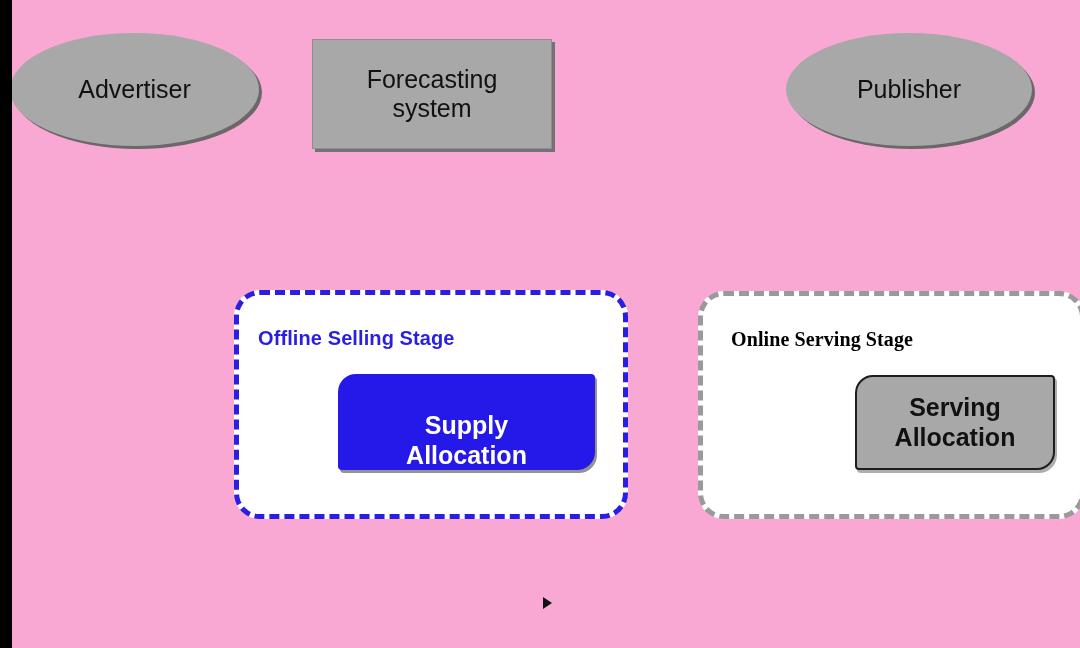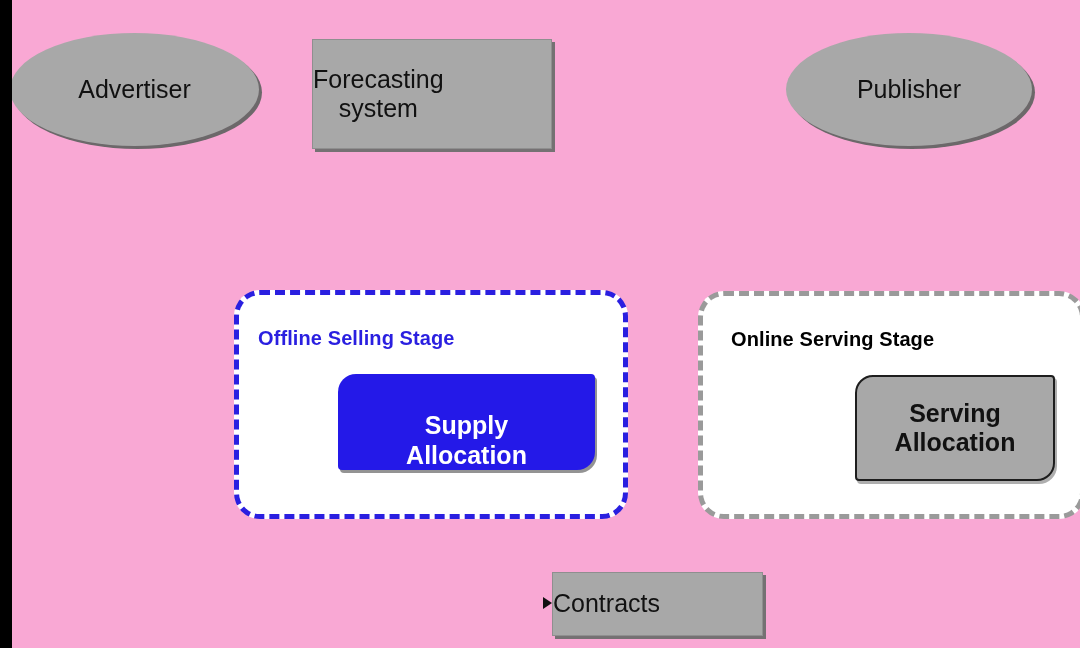--- a/index.html
+++ b/index.html
@@ -40,20 +40,21 @@
     color: #111111;
     font-size: 25px;
     font-weight: 400;
   }
 
   
   .gray-box {
     position: absolute;
     display: flex;
     align-items: center;
+    justify-content: center;
     background: #a8a8a8;
     border: 1px solid #8f8f8f;
     box-shadow: 3px 3px 0 0 rgba(110,110,110,0.95);
     color: #111111;
     font-size: 25px;
     font-weight: 400;
   }
 
   
   .stage-panel {
@@ -69,21 +70,21 @@
     border: 5px dashed #9a9a9a;
   }
   .stage-title {
     position: absolute;
     font-size: 20px;
     font-weight: bold;
     letter-spacing: 0.1px;
     white-space: nowrap;
   }
   .stage-title.offline-title { color: #2a1fe0; }
-  .stage-title.online-title  { color: #000000; }
+  .stage-title.online-title  { color: #000000; font-family: Liberation Serif, serif; }
 
   
   .alloc-box {
     position: absolute;
     display: flex;
     align-items: center;
     justify-content: center;
     text-align: center;
     font-size: 25px;
     font-weight: bold;
@@ -139,24 +140,21 @@
 
   <div class="alloc-box supply" style="left:326px; top:374px; width:257px; height:96px;align-items:flex-end;">
     <span class="node-label">Supply
 Allocation</span>
   </div>
 
   <div class="stage-panel online" style="left:686px; top:291px; width:387px; height:228px;">
     <div class="stage-title online-title" style="left:28px; top:32px;">Online Serving Stage</div>
   </div>
 
-  <div class="alloc-box serving" style="left:843px; top:375px; width:200px; height:106px;">
+  <div class="alloc-box serving" style="left:843px; top:375px; width:200px; height:95px;">
     <span class="node-label">Serving
 Allocation</span>
   </div>
 
   <div class="arrow-marker" style="left:531px; top:597px;"></div>
 
-  <div class="gray-box" style="left:540px; top:572px; width:209px; height:62px;">
-    <span class="node-label">Contracts</span>
-  </div>
 
 </div>
 
 </body></html>

